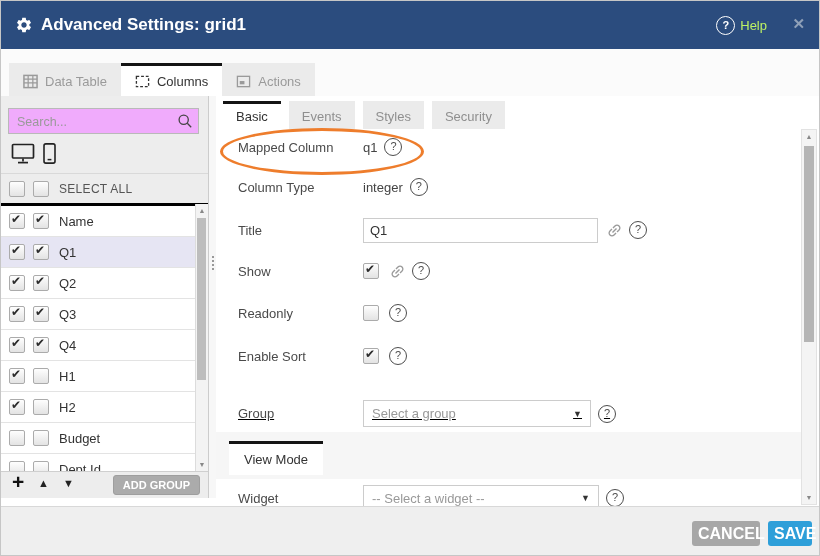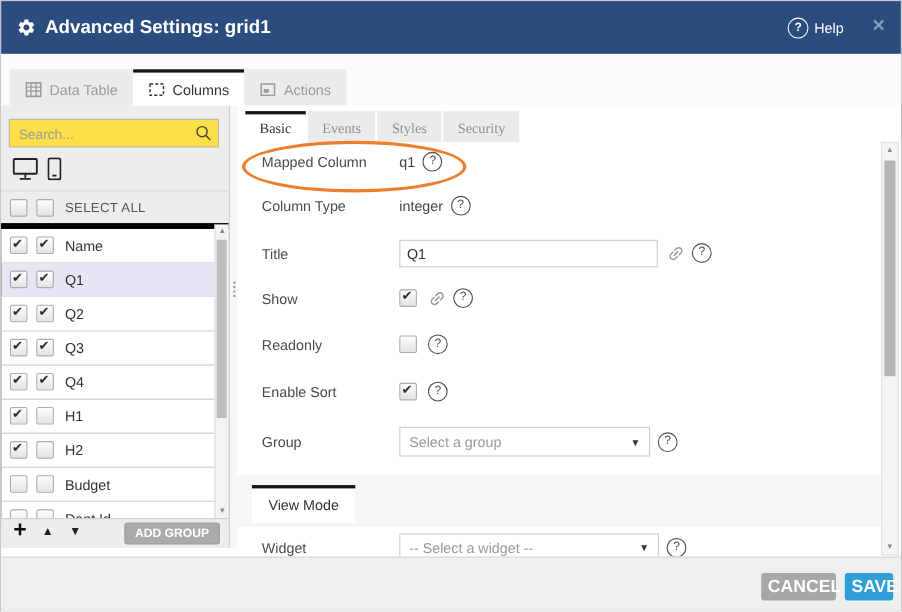--- a/index.html
+++ b/index.html
@@ -2,82 +2,82 @@
 <html><head>
 <meta charset="utf-8">
 <style>
   html,body{margin:0;padding:0;background:#fff;}
   .dialog{position:relative;width:820px;height:556px;border:1px solid #c6c6c6;box-sizing:border-box;
           font-family:"Liberation Sans",sans-serif;background:#fff;overflow:hidden;}
   
   .header{position:absolute;top:0;left:0;width:100%;height:48px;background:#2b4c7e;}
   .gear{position:absolute;left:14px;top:15px;width:18px;height:18px;}
   .title{position:absolute;left:40px;top:0;line-height:48px;color:#fff;font-size:17px;font-weight:bold;}
-  .helpwrap{position:absolute;right:52px;top:0;height:48px;display:flex;align-items:center;gap:5px;color:#ffffff;font-size:13px;cursor:pointer;}
+  .helpwrap{position:absolute;right:52px;top:0;height:48px;display:flex;align-items:center;gap:5px;color:#bef264;font-size:13px;cursor:pointer;}
   .q{display:inline-block;width:16px;height:16px;border:1px solid #4d4d4d;border-radius:50%;color:#4d4d4d;
      font-size:11px;line-height:15px;text-align:center;flex:none;}
   .q::after{content:"?";}
   .q.qw{border-color:#fff;color:#fff;width:17px;height:17px;line-height:16px;font-weight:bold;}
   .close{position:absolute;right:14px;top:0;line-height:46px;color:#8fa0b8;font-size:15px;font-weight:bold;cursor:pointer;}
   
   .tabbar{position:absolute;top:48px;left:0;width:100%;height:47px;background:#fbfbfb;display:flex;
           align-items:flex-end;padding-left:8px;box-sizing:border-box;}
   .mtab{height:33px;display:flex;align-items:center;gap:7px;padding:0 14px;background:#ebebeb;color:#9a9a9a;
         font-size:13px;border-top:3px solid transparent;box-sizing:border-box;cursor:pointer;}
   .mtab.active{background:#fff;color:#333;border-top-color:#141414;}
   .ticon{display:inline-flex;width:15px;height:15px;}
   
   .leftpanel{position:absolute;top:95px;left:0;width:207px;height:402px;background:#ededed;}
-  .searchbox{position:absolute;left:7px;top:12px;width:191px;height:26px;background:#fde047;border:1px solid #b9b9b9;box-sizing:border-box;}
+  .searchbox{position:absolute;left:7px;top:12px;width:191px;height:26px;background:#f0abfc;border:1px solid #b9b9b9;box-sizing:border-box;}
   .searchinput{position:absolute;left:6px;top:1px;width:155px;height:22px;border:none;outline:none;font-size:12.5px;
                color:#666;font-family:"Liberation Sans",sans-serif;background:transparent;}
   .searchinput::placeholder{color:#9a9a9a;}
   .searchicon{position:absolute;right:5px;top:4px;width:16px;height:16px;cursor:pointer;}
   .devices{position:absolute;left:10px;top:47px;display:flex;align-items:flex-end;gap:8px;}
   .devices span{cursor:pointer;}
   .selectall{position:absolute;left:0;top:77px;width:100%;height:30px;border-top:1px solid #d9d9d9;display:flex;
              align-items:center;padding-left:8px;box-sizing:border-box;cursor:pointer;}
   .salabel{font-size:12px;color:#555;margin-left:10px;letter-spacing:.3px;}
   .cb{display:inline-block;width:14px;height:14px;border:1px solid #ababab;border-radius:2px;
       background:linear-gradient(#fefefe,#e3e3e3);position:relative;flex:none;vertical-align:middle;cursor:pointer;}
   .cb + .cb{margin-left:8px;}
   .cb.checked::after{content:"✔";position:absolute;left:1px;top:-2px;font-size:12px;color:#2b2b2b;}
-  .collist{position:absolute;left:0;top:107px;width:207px;height:268px;background:#000000;border-top:5px solid #000000;overflow:hidden;}
+  .collist{position:absolute;left:0;top:107px;width:207px;height:268px;background:#14b8a6;border-top:3px solid #000000;overflow:hidden;}
   .lrow{height:31px;display:flex;align-items:center;padding-left:8px;border-bottom:1px solid #e3e3e3;box-sizing:border-box;cursor:pointer;background:#fff;}
   .lrow.sel{background:#e6e5f3;}
   .lname{font-size:13px;color:#333;margin-left:10px;}
   .lscroll{position:absolute;right:0;top:108px;width:13px;height:267px;background:#f3f3f3;border-left:1px solid #dcdcdc;box-sizing:border-box;}
   .sarrow{position:absolute;left:0;width:100%;text-align:center;font-size:7px;color:#888;cursor:pointer;}
   .sarrow.up{top:3px;} .sarrow.down{bottom:3px;}
   .lthumb{position:absolute;left:1px;top:14px;width:9px;height:162px;background:#bdbdbd;cursor:grab;}
   .ltoolbar{position:absolute;left:0;top:375px;width:100%;height:27px;background:#ededed;border-top:1px solid #cfcfcf;box-sizing:border-box;}
   .plus{position:absolute;left:11px;top:-2px;font-size:21px;font-weight:bold;color:#111;cursor:pointer;}
   .tri{position:absolute;top:5px;font-size:11px;color:#222;cursor:pointer;}
   .tri.up{left:37px;} .tri.dn{left:62px;}
   .addgroup{position:absolute;right:8px;top:3px;height:20px;padding:0 9px;background:#ababab;border:1px solid #9e9e9e;
             border-radius:3px;color:#fff;font-size:11px;font-weight:bold;font-family:"Liberation Sans",sans-serif;cursor:pointer;margin-left:21px;}
   
   .splitter{position:absolute;left:207px;top:95px;width:8px;height:402px;background:#f7f7f7;border-left:1px solid #ccc;box-sizing:border-box;cursor:col-resize;}
   .grip{position:absolute;left:3px;top:160px;height:14px;border-left:2px dotted #999;}
   
   .rightpanel{position:absolute;left:215px;top:95px;width:605px;height:410px;background:#fff;overflow:hidden;}
-  .dtabs{position:absolute;left:7px;top:5px;display:flex;gap:2px;font-family:Liberation Serif, serif;}
+  .dtabs{position:absolute;left:7px;top:5px;display:flex;gap:8px;}
   .dtab{height:28px;line-height:25px;padding:0 13px;background:#ebebeb;color:#8f8f8f;font-size:13px;
         border-top:3px solid transparent;box-sizing:border-box;cursor:pointer;}
   .dtab.active{background:#fff;color:#333;border-top-color:#141414;}
   .frow{position:absolute;left:22px;right:30px;display:flex;align-items:center;}
   .flabel{width:125px;flex:none;font-size:13px;color:#4a4a4a;}
   .fvalue{font-size:13px;color:#444;margin-right:7px;}
   .row-mapped{top:42px;height:18px;}
   .row-coltype{top:82px;height:18px;}
   .row-title{top:121px;height:26px;}
   .row-show{top:166px;height:18px;}
   .row-readonly{top:208px;height:18px;}
   .row-sort{top:251px;height:18px;}
-  .row-group{top:292px;height:27px;}
+  .row-group{top:304px;height:27px;text-decoration:underline;}
   .row-widget{top:389px;height:26px;}
   .tinput{width:235px;height:25px;border:1px solid #ccc;box-sizing:border-box;padding:0 6px;font-size:13px;color:#333;
           font-family:"Liberation Sans",sans-serif;outline:none;margin-right:8px;}
   .linkicon{display:inline-flex;width:17px;height:17px;margin-right:6px;transform:rotate(-45deg);cursor:pointer;}
   .fcb{margin-right:10px;}
   .select{height:27px;border:1px solid #ccc;box-sizing:border-box;background:#fff;display:flex;align-items:center;
           justify-content:space-between;padding:0 8px;margin-right:7px;cursor:pointer;}
   .sel-group{width:228px;text-align:right;} .sel-widget{width:236px;}
   .seltext{font-size:13px;color:#999;}
   .caret{font-size:9px;color:#333;}

